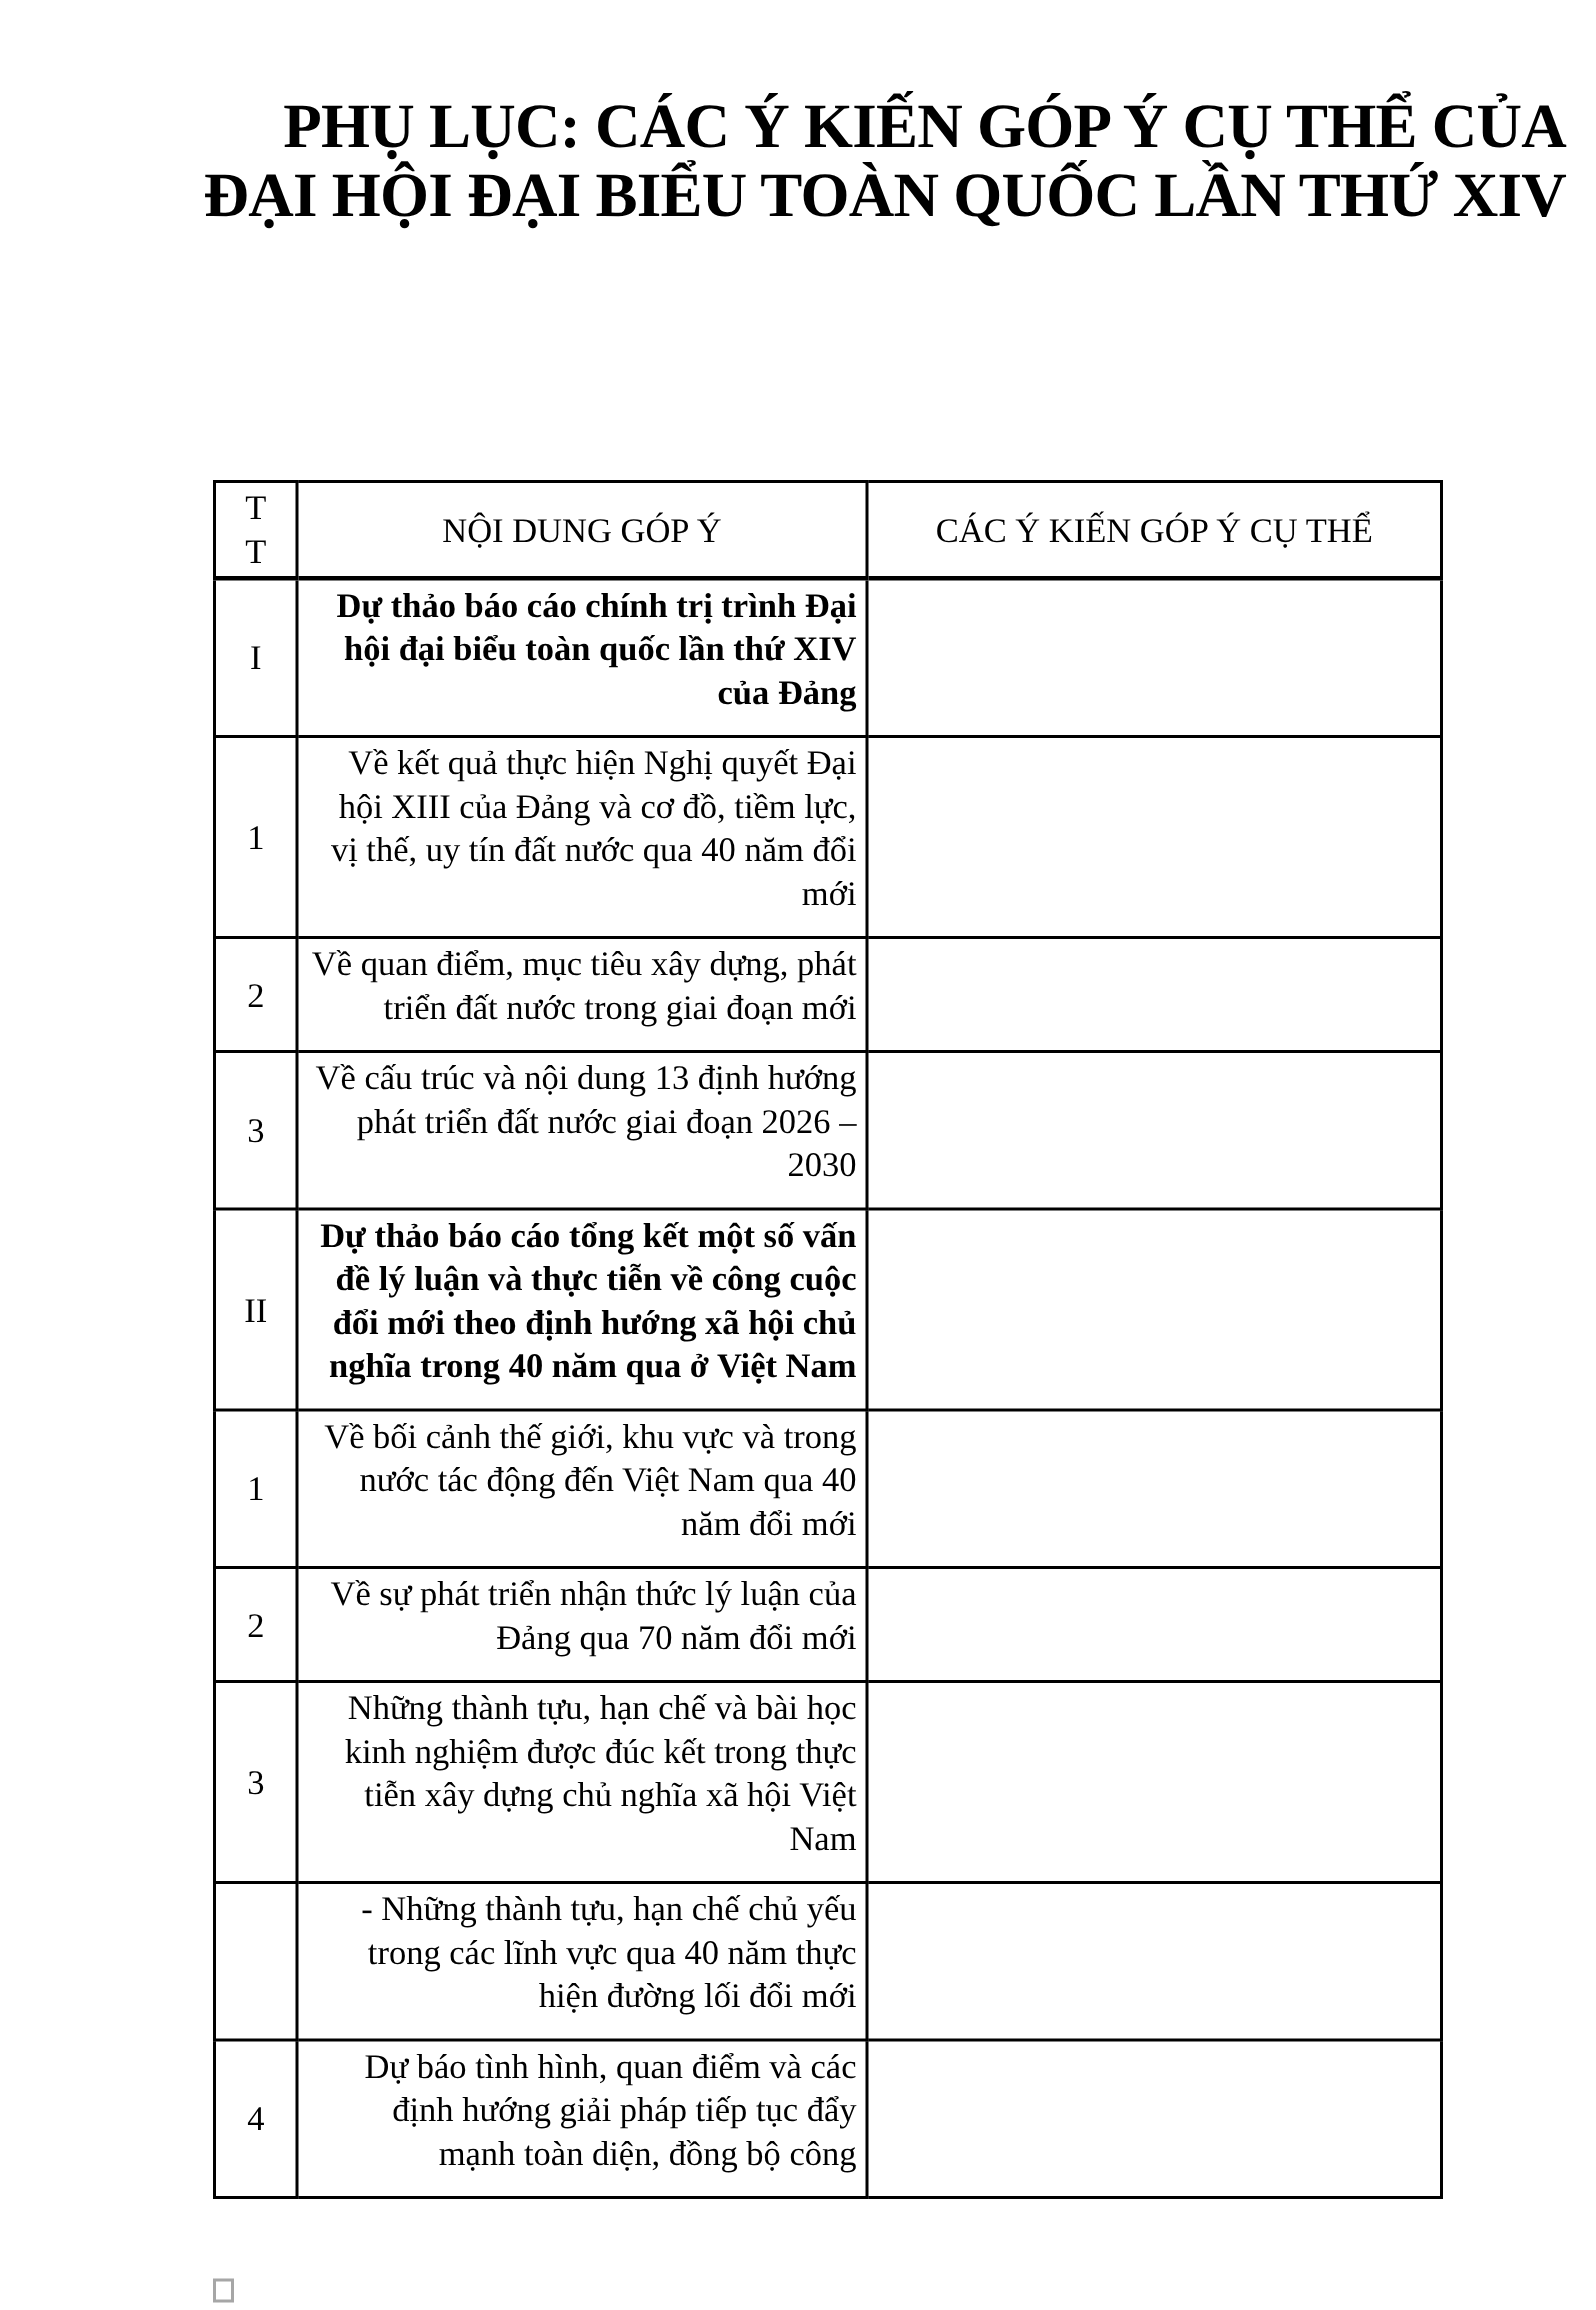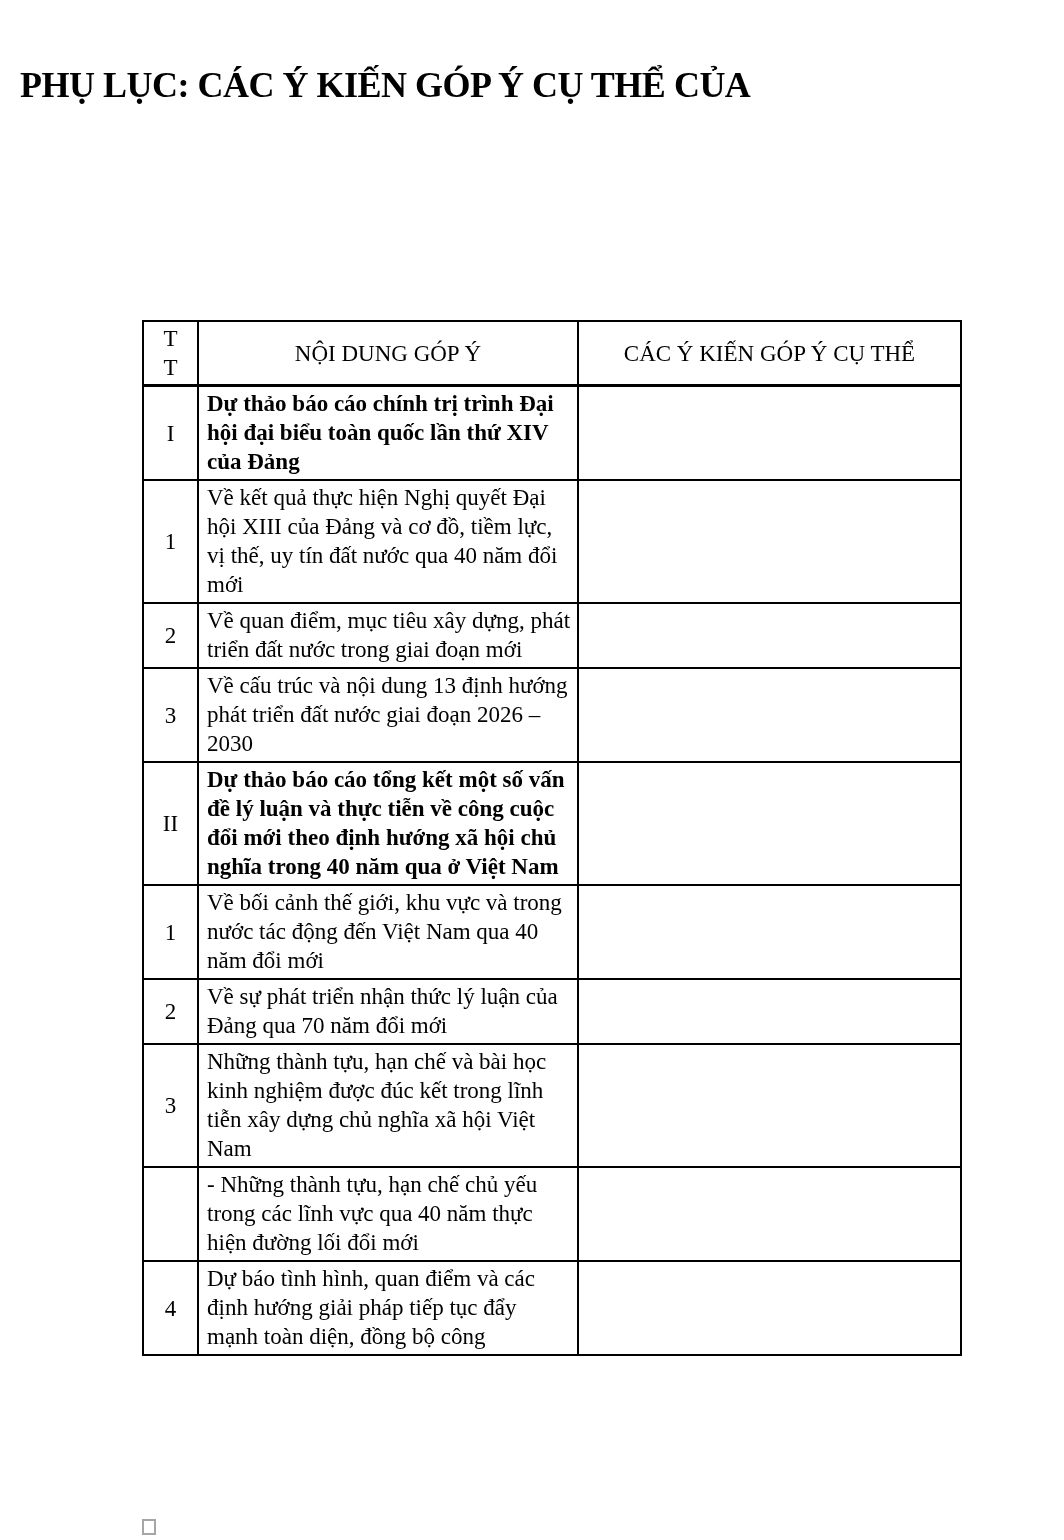--- a/index.html
+++ b/index.html
@@ -6,23 +6,23 @@
   .page {
     position:relative;
     width:1064px; height:1540px;
     background:#ffffff;
     color:#000;
     font-family:"Liberation Serif","DejaVu Serif",serif;
     overflow:hidden;
   }
   .title {
     margin:62px 20px 0 20px;
-    text-align:left;
+    text-align:right;
     font-weight:bold;
-    font-size:36px;
+    font-size:42px;
     line-height:46px;
     letter-spacing:-0.5px;
   }
   table.doc-table {
     position:absolute;
     left:142px; top:320px;
     width:818px;
     border-collapse:collapse;
     table-layout:fixed;
   }
@@ -40,41 +40,42 @@
     border-bottom:3px solid #000;
   }
   .doc-table th.col-tt { white-space:pre-line; }
   .doc-table td.cell-tt {
     text-align:center;
     vertical-align:middle;
     padding:0 2px;
   }
   .doc-table td.cell-content {
     vertical-align:top;
-    text-align:left;
-    padding:2px 6px 3px 8px;
+    text-align:right;
+    padding:2px 6px 14px 8px;
     margin-left:15px;
   }
   .doc-table td.cell-content.bold { font-weight:bold; }
   .doc-table td.cell-comments { padding:0; }
   .placeholder-box {
     position:absolute;
     left:142px; top:1519px;
     width:10px; height:12px;
     border:2px solid #a6a6a6;
     background:#fff;
   }
 </style>
 </head>
 <body>
 
 <div class="page">
 
   <h1 class="title">
       <div>PHỤ LỤC: CÁC Ý KIẾN GÓP Ý CỤ THỂ CỦA</div>
+      <div>ĐẠI HỘI ĐẠI BIỂU TOÀN QUỐC LẦN THỨ XIV</div>
     </h1>
 
   <table class="doc-table">
     <colgroup>
       <col style="width:55px">
       <col style="width:380px">
       <col style="width:383px">
     </colgroup>
     <thead>
       <tr>
@@ -115,21 +116,21 @@
           <td class="cell-content">Về bối cảnh thế giới, khu vực và trong nước tác động đến Việt Nam qua 40 năm đổi mới</td>
           <td class="cell-comments"></td>
         </tr>
         <tr>
           <td class="cell-tt">2</td>
           <td class="cell-content">Về sự phát triển nhận thức lý luận của Đảng qua 70 năm đổi mới</td>
           <td class="cell-comments"></td>
         </tr>
         <tr>
           <td class="cell-tt">3</td>
-          <td class="cell-content">Những thành tựu, hạn chế và bài học kinh nghiệm được đúc kết trong lĩnh tiễn xây dựng chủ nghĩa xã hội Việt Nam</td>
+          <td class="cell-content">Những thành tựu, hạn chế và bài học kinh nghiệm được đúc kết trong thực tiễn xây dựng chủ nghĩa xã hội Việt Nam</td>
           <td class="cell-comments"></td>
         </tr>
         <tr>
           <td class="cell-tt"></td>
           <td class="cell-content">- Những thành tựu, hạn chế chủ yếu trong các lĩnh vực qua 40 năm thực hiện đường lối đổi mới</td>
           <td class="cell-comments"></td>
         </tr>
         <tr>
           <td class="cell-tt">4</td>
           <td class="cell-content">Dự báo tình hình, quan điểm và các định hướng giải pháp tiếp tục đẩy mạnh toàn diện, đồng bộ công</td>

